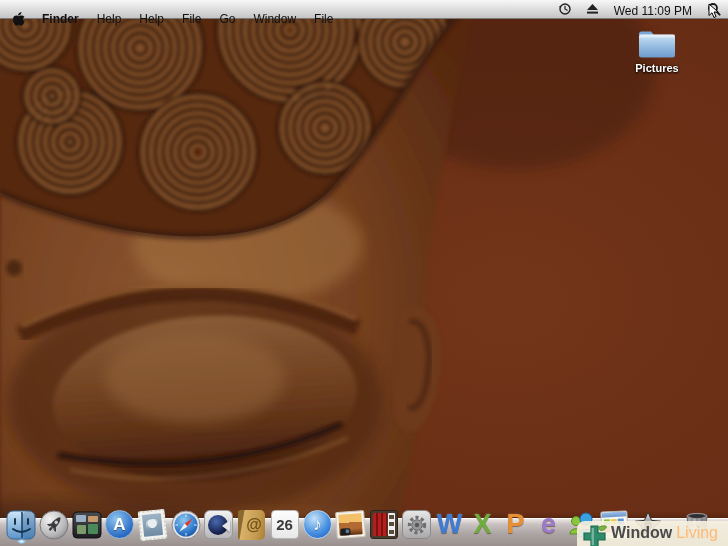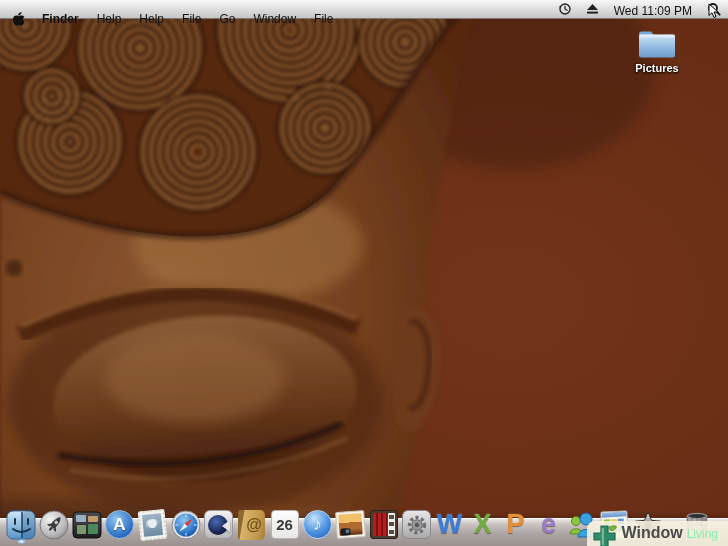--- a/index.html
+++ b/index.html
@@ -129,21 +129,21 @@
   .pgallery .tbar { height:5px; background:linear-gradient(#9ec0e8,#6a94cc); }
   .pgallery .grid { display:flex; flex-wrap:wrap; gap:1px; padding:2px; }
   .pgallery .grid i { width:6px; height:6px; display:block; }
   
   .watermark {
     position:absolute; right:0; bottom:0; z-index:40;
     background:rgba(248,243,224,.88); border-radius:8px 0 0 0;
     padding:3px 10px 4px 34px; display:flex; align-items:baseline; gap:4px;
   }
   .watermark .bold { font-size:16px; font-weight:bold; color:#4a4a4a; }
-  .watermark .light { font-size:12px; color:#86efac; }
+  .watermark .light { font-size:16px; color:#fdba74; }
   .wm-logo { position:absolute; left:4px; top:2px; width:27px; height:27px; }
   
   .cursor { position:absolute; top:3px; right:8px; z-index:60; }
 </style>
 </head>
 <body>
 
 <div class="desktop">
 
   <svg class="wallpaper" width="728" height="546" viewBox="0 0 728 546">

